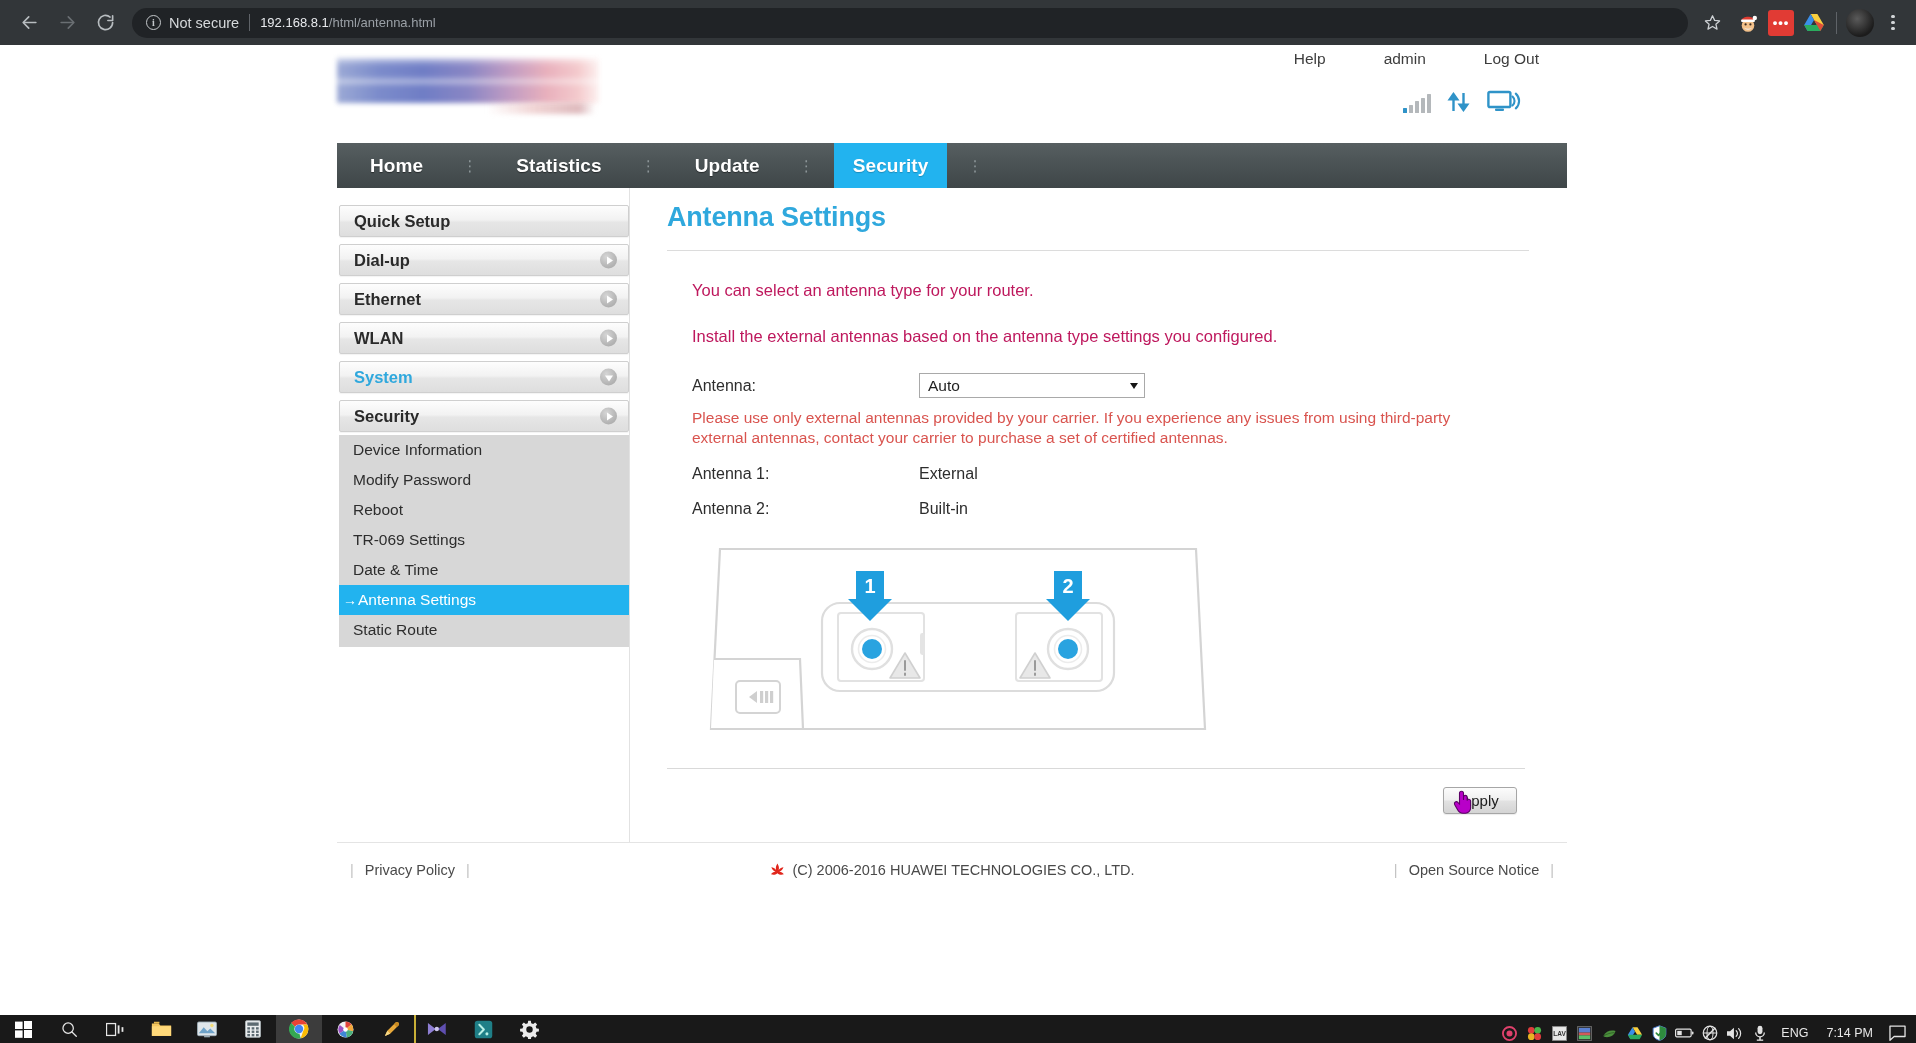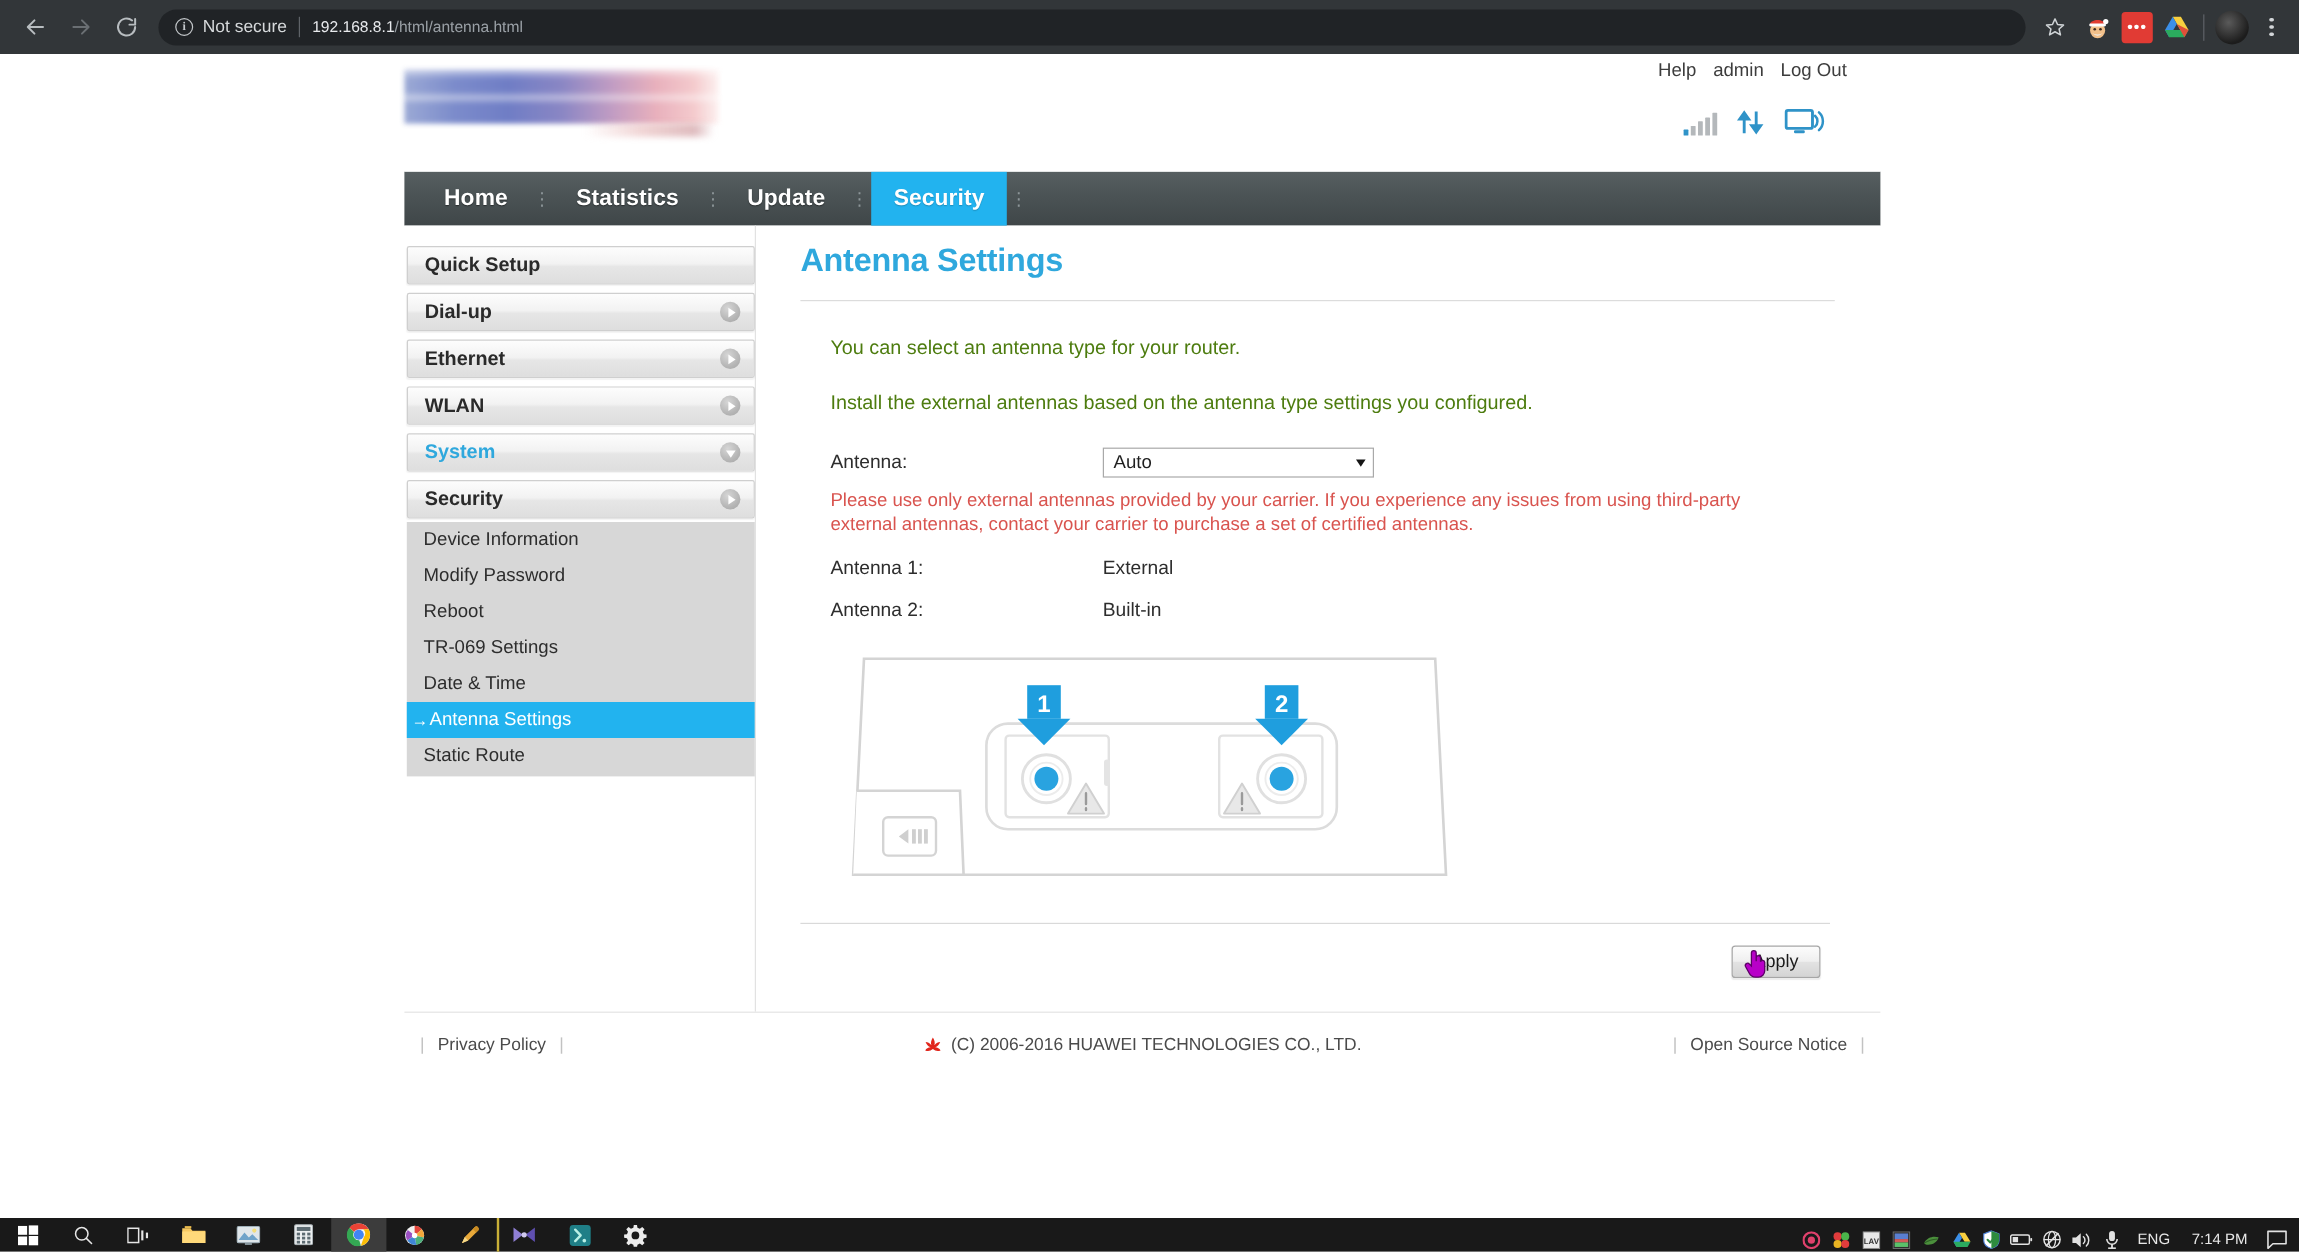--- a/index.html
+++ b/index.html
@@ -124,40 +124,41 @@
     position: absolute; left: 150px; top: 58px;
     width: 108px; height: 11px;
     background: linear-gradient(90deg, rgba(235,200,200,0) 0%, rgba(228,176,176,.55) 45%, rgba(200,140,145,.6) 85%, rgba(255,255,255,0) 100%);
     filter: blur(2.6px);
   }
   .hdr-links {
     position: absolute; right: 28px; top: 5px;
     font-size: 15.5px; color: #3d3d3d;
     display: flex; gap: 14px;
   }
-  .hdr-links span { cursor: default; }
+  .hdr-links span { cursor: default; margin-left: 44px; }
   .hdr-icons {
     position: absolute; right: 46px; top: 44px;
     display: flex; align-items: flex-end; gap: 16px;
   }
   .sig-bars { display: flex; align-items: flex-end; gap: 2.4px; height: 20px; }
   .sig-bars i { width: 3.6px; background: #b4b8bb; display: block; border-radius: .5px; }
   .sig-bars i.on { background: #2f93c8; }
   .sig-bars i:nth-child(1){height:5px}
   .sig-bars i:nth-child(2){height:8.5px}
   .sig-bars i:nth-child(3){height:12px}
   .sig-bars i:nth-child(4){height:15.5px}
   .sig-bars i:nth-child(5){height:19px}
 
   
   .rt-nav {
     height: 45px;
     background: linear-gradient(180deg, #575f61 0%, #4b5355 45%, #3f4648 100%);
     display: flex; align-items: stretch;
     padding-left: 14px;
+    gap: 18px;
   }
   .rt-tab {
     display: flex; align-items: center;
     padding: 0 19px;
     color: #ffffff; font-size: 19px; font-weight: bold;
     letter-spacing: .1px;
     text-shadow: 0 1px 1px rgba(0,0,0,.45);
   }
   .rt-tab.active {
     background: #22b3ef;
@@ -233,21 +234,21 @@
     letter-spacing: -.2px;
     padding-left: 11px;
   }
   .ct-rule {
     height: 1px; background: #dcdcdc;
     margin: 17px 0 0 11px; margin-right: 0px;
     width: 862px;
   }
   .ct-inner { padding: 30px 0 0 36px; }
   .ct-p {
-    font-size: 16.5px; color: #4d7c0f; margin-bottom: 27px;
+    font-size: 16.5px; color: #be185d; margin-bottom: 27px;
   }
   .form-row {
     display: flex; align-items: center; margin-bottom: 5px;
   }
   .form-label {
     width: 227px; font-size: 16px; color: #2d2d2d; flex: 0 0 auto;
   }
   .form-value { font-size: 16px; color: #2d2d2d; }
   .sel {
     width: 226px; height: 25px;

